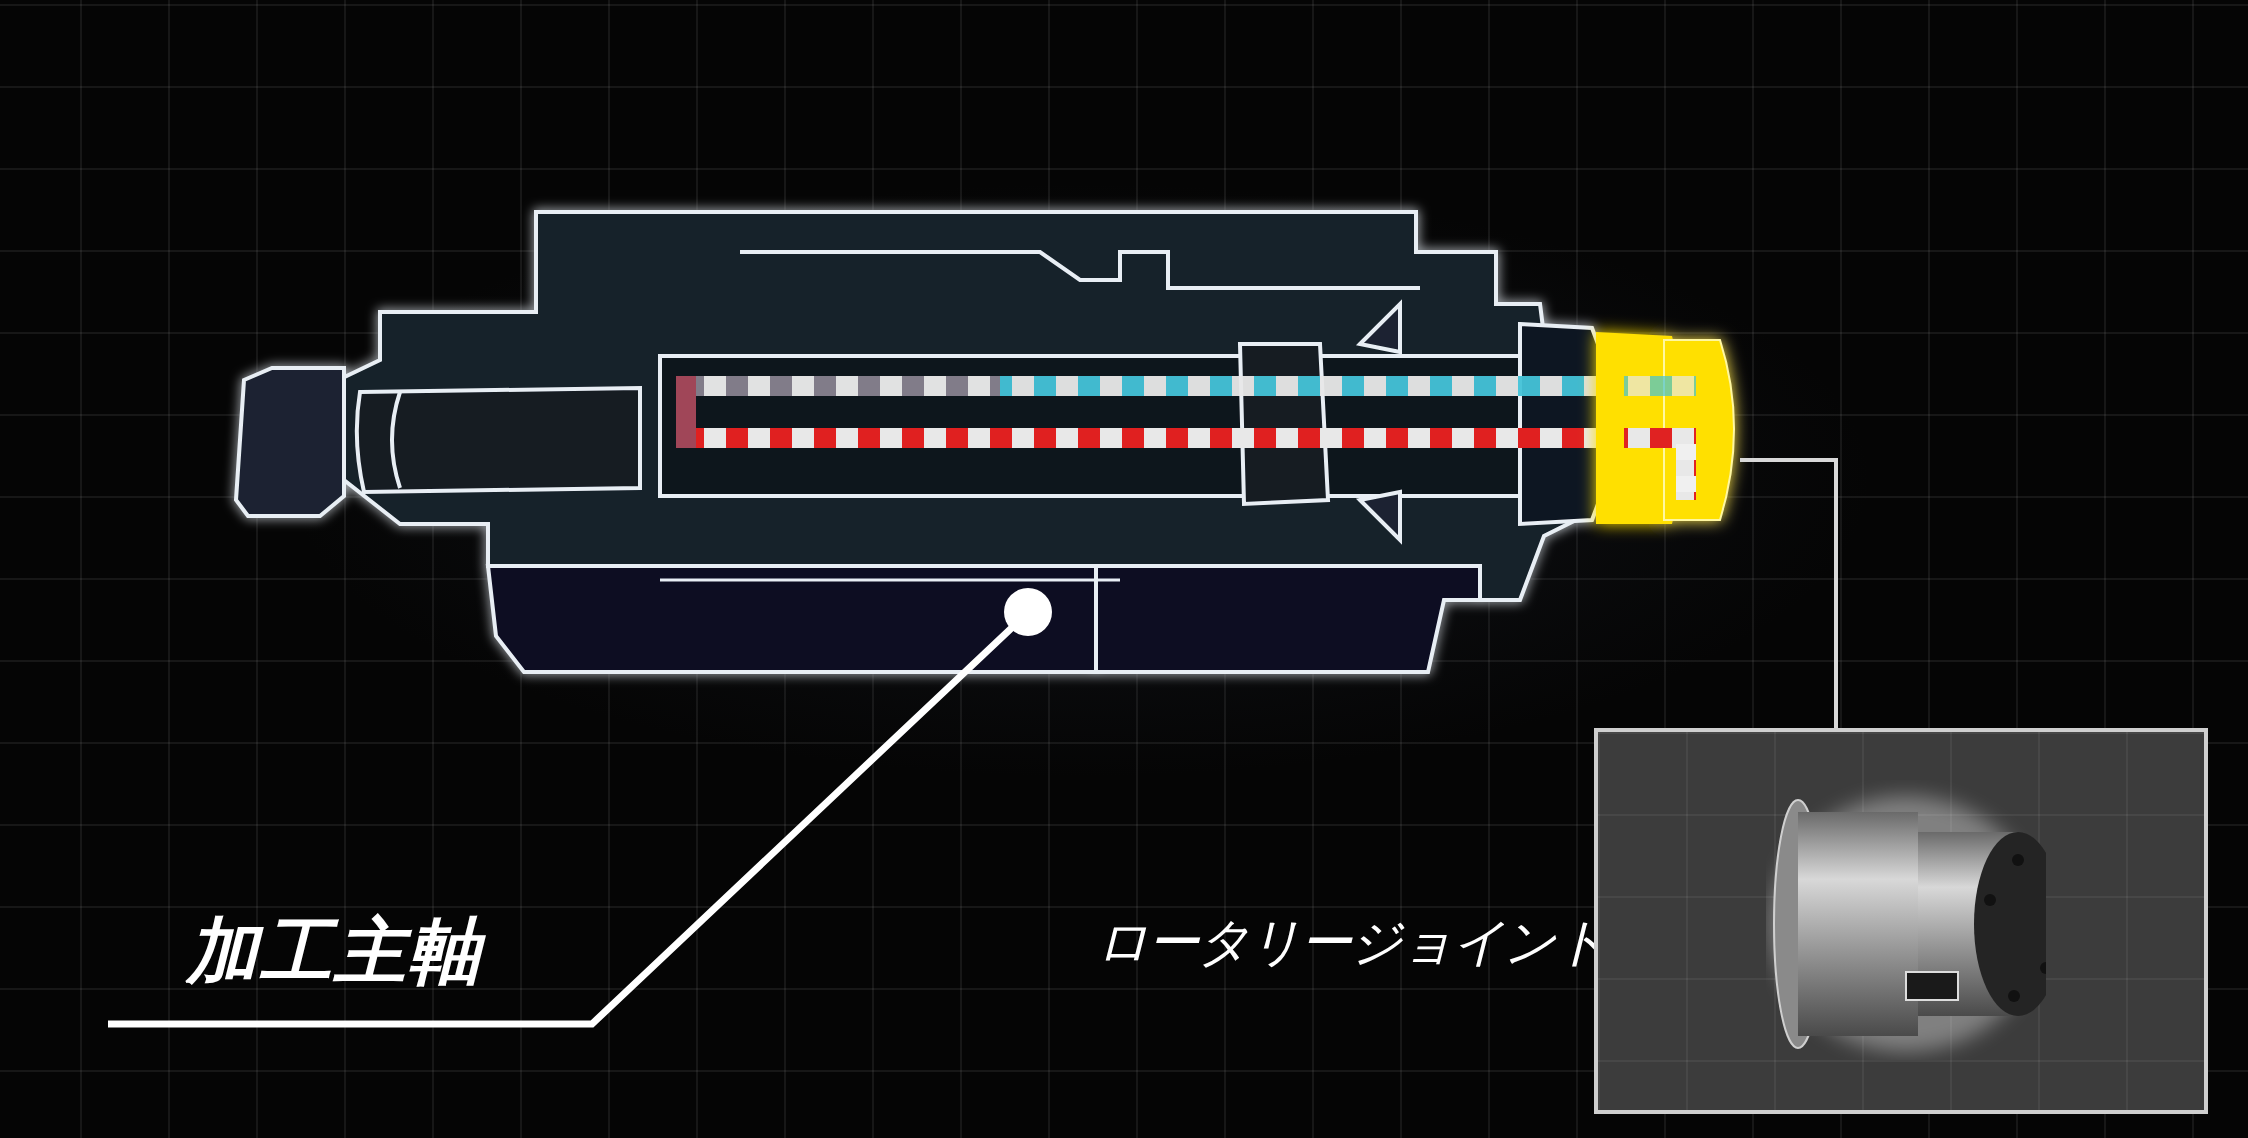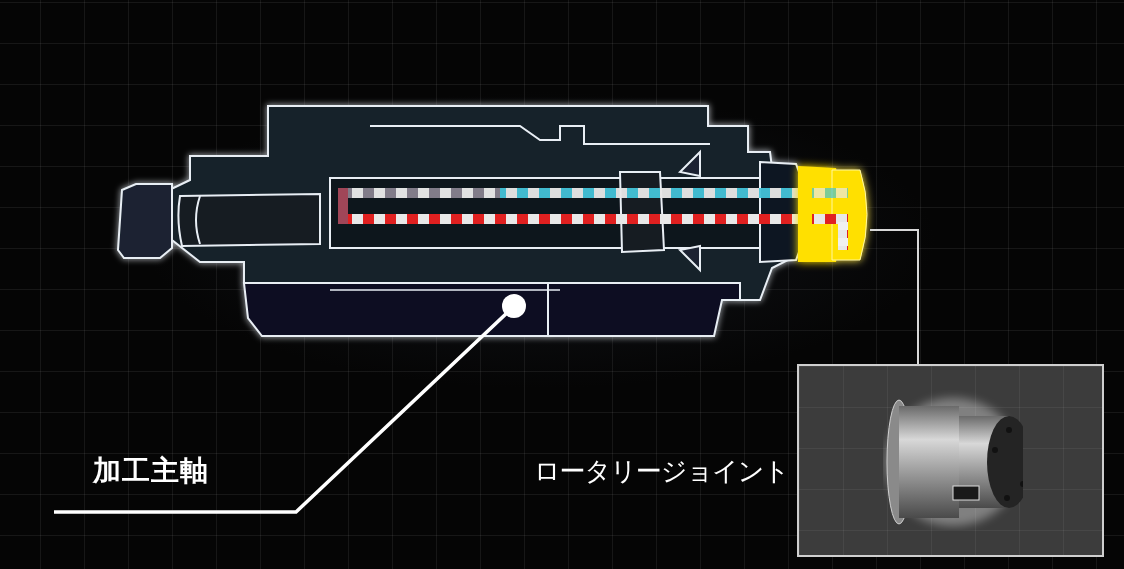--- a/index.html
+++ b/index.html
@@ -17,22 +17,22 @@
     background-position:-4px 2px;
   }
   .glow-bg {
     position:absolute; left:140px; top:90px; width:800px; height:300px;
     background:radial-gradient(ellipse at center, rgba(40,46,60,0.35) 0%, rgba(0,0,0,0) 70%);
   }
   svg.diagram { position:absolute; left:0; top:0; }
   .label {
     position:absolute; color:#ffffff; white-space:nowrap;
   }
-  .label-spindle { left:93px; top:452px; font-size:28px; font-weight:bold; letter-spacing:1px; }
-  .label-rj { left:534px; top:454px; font-size:26px; letter-spacing:-1px; }
+  .label-spindle { left:93px; top:452px; font-size:36px; font-weight:bold; letter-spacing:1px;font-style:italic; }
+  .label-rj { left:548px; top:454px; font-size:26px; letter-spacing:-1px;font-style:italic; }
   .photo-box {
     position:absolute; left:797px; top:364px; width:307px; height:193px;
     background:#3c3c3c; border:2px solid #cfcfcf; box-sizing:border-box;
     background-image:
       linear-gradient(to right, rgba(255,255,255,0.06) 1px, transparent 1px),
       linear-gradient(to bottom, rgba(255,255,255,0.06) 1px, transparent 1px);
     background-size:44px 41px;
   }
   .photo { position:absolute; left:84px; top:24px; }
 </style>

